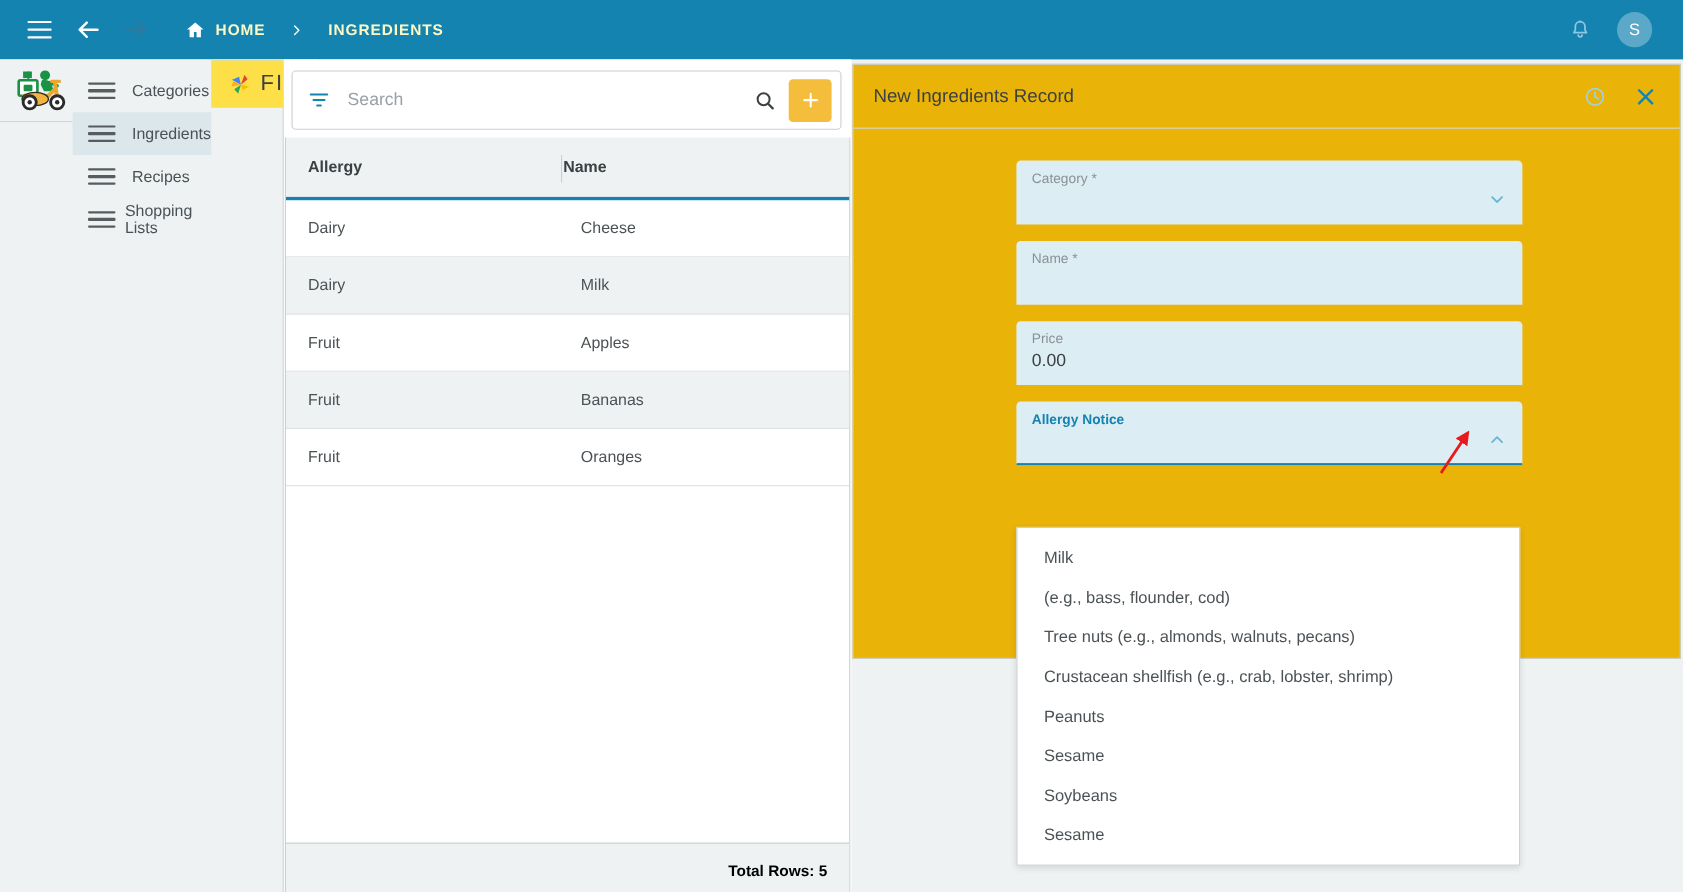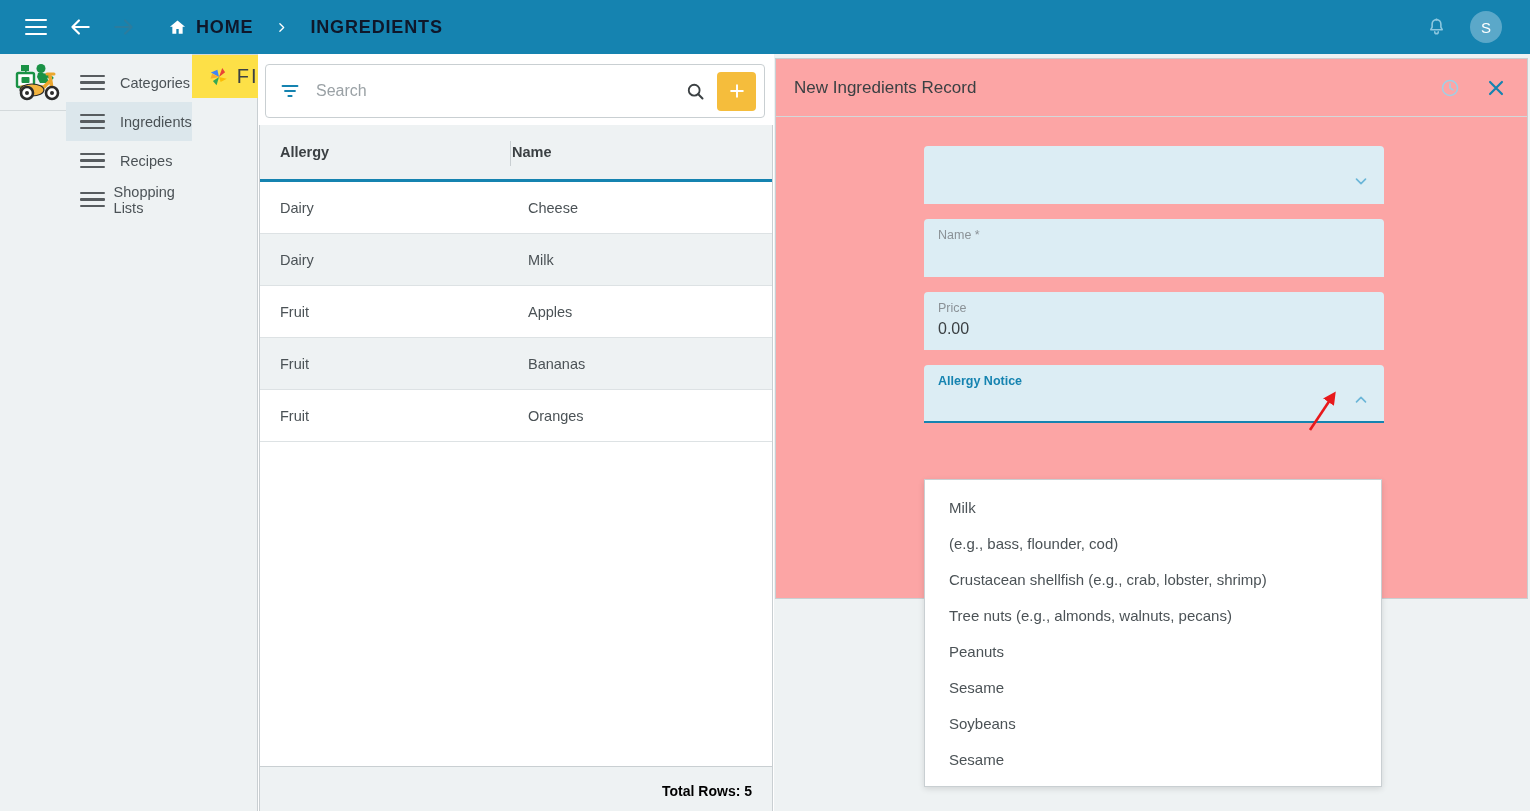--- a/index.html
+++ b/index.html
@@ -18,21 +18,21 @@
   }
   .tb-icon { width:44px; height:44px; display:flex; align-items:center; justify-content:center; cursor:pointer; }
   .burger { width:22px; height:16px; position:relative; }
   .burger i { position:absolute; left:0; width:22px; height:2.4px; background:#ffffff; border-radius:1px; }
   .burger i:nth-child(1){top:0;} .burger i:nth-child(2){top:6.8px;} .burger i:nth-child(3){top:13.6px;}
   .arrow-back, .arrow-fwd { width:26px; height:26px; }
   .sep { width:10px; }
   .crumb-wrap { display:flex; align-items:center; margin-left:12px; }
   .home-ico { margin-right:9px; display:flex; align-items:center; }
   .crumb {
-    color:#0f172a; font-size:18px; font-weight:bold; letter-spacing:.85px;
+    color:#fef9c3; font-size:14px; font-weight:bold; letter-spacing:.85px;
     white-space:nowrap; cursor:pointer;
   }
   .crumb-sep { margin:0 22px; display:flex; align-items:center; }
   .tb-right { margin-left:auto; display:flex; align-items:center; padding-right:14px; }
   .bell { width:40px; height:40px; display:flex; align-items:center; justify-content:center; cursor:pointer; }
   .avatar {
     width:32px; height:32px; border-radius:50%; background:#5ba8c9;
     color:#fff; font-size:15px; display:flex; align-items:center; justify-content:center;
     margin-left:14px; cursor:pointer;
   }
@@ -103,21 +103,21 @@
   .grid-foot {
     position:absolute; left:0; bottom:0; width:100%; height:48px; background:#eef2f3;
     border-top:1px solid #c9cfd2; display:flex; align-items:center; justify-content:flex-end;
     padding-right:20px;
   }
   .total { font-size:14px; font-weight:bold; color:#000000; }
 
   
   .recpanel {
     position:absolute; left:775px; top:58px; width:753px; height:541px;
-    background:#fca5a5; border:1px solid #c9cfd2;
+    background:#eab308; border:1px solid #c9cfd2;
   }
   .rec-head {
     height:58px; display:flex; align-items:center; padding:0 16px 0 18px;
     border-bottom:1px solid #d3d9db;
   }
   .rec-title { font-size:17px; color:#3b4043; }
   .rec-actions { margin-left:auto; display:flex; align-items:center; gap:16px; }
   .ico-btn { width:30px; height:30px; display:flex; align-items:center; justify-content:center; cursor:pointer; }
   .rec-body { position:relative; padding-top:29px; }
   .form { width:460px; margin:0 auto; margin-left:148px; }
@@ -343,20 +343,21 @@
             <path d="M5.5 5.5l13 13M18.5 5.5l-13 13" stroke="#1583b0" stroke-width="2.4" stroke-linecap="round"></path>
           </svg>
         </span>
       </span>
     </div>
 
     <div class="rec-body">
       <div class="form">
 
         <div class="field select">
+          <span class="f-label">Category *</span>
           <span class="f-value"></span>
           <span class="chev">
             <svg width="18" height="18" viewBox="0 0 24 24">
                 <path d="M6 9.5l6 6 6-6" fill="none" stroke="#6bb6d8" stroke-width="2.2" stroke-linecap="round" stroke-linejoin="round"></path>
               </svg>
           </span>
         </div>
 
         <div class="field">
           <span class="f-label">Name *</span>
@@ -376,22 +377,22 @@
                 <path d="M6 14.5l6-6 6 6" fill="none" stroke="#6bb6d8" stroke-width="2.2" stroke-linecap="round" stroke-linejoin="round"></path>
               </svg>
           </span>
         </div>
 
       </div>
 
       <div class="dropdown">
         <div class="dd-item">Milk</div>
         <div class="dd-item">(e.g., bass, flounder, cod)</div>
+        <div class="dd-item">Tree nuts (e.g., almonds, walnuts, pecans)</div>
         <div class="dd-item">Crustacean shellfish (e.g., crab, lobster, shrimp)</div>
-        <div class="dd-item">Tree nuts (e.g., almonds, walnuts, pecans)</div>
         <div class="dd-item">Peanuts</div>
         <div class="dd-item">Sesame</div>
         <div class="dd-item">Soybeans</div>
         <div class="dd-item">Sesame</div>
       </div>
     </div>
   </div>
 
   <svg class="annot" width="60" height="60" viewBox="0 0 60 60">
     <defs>

